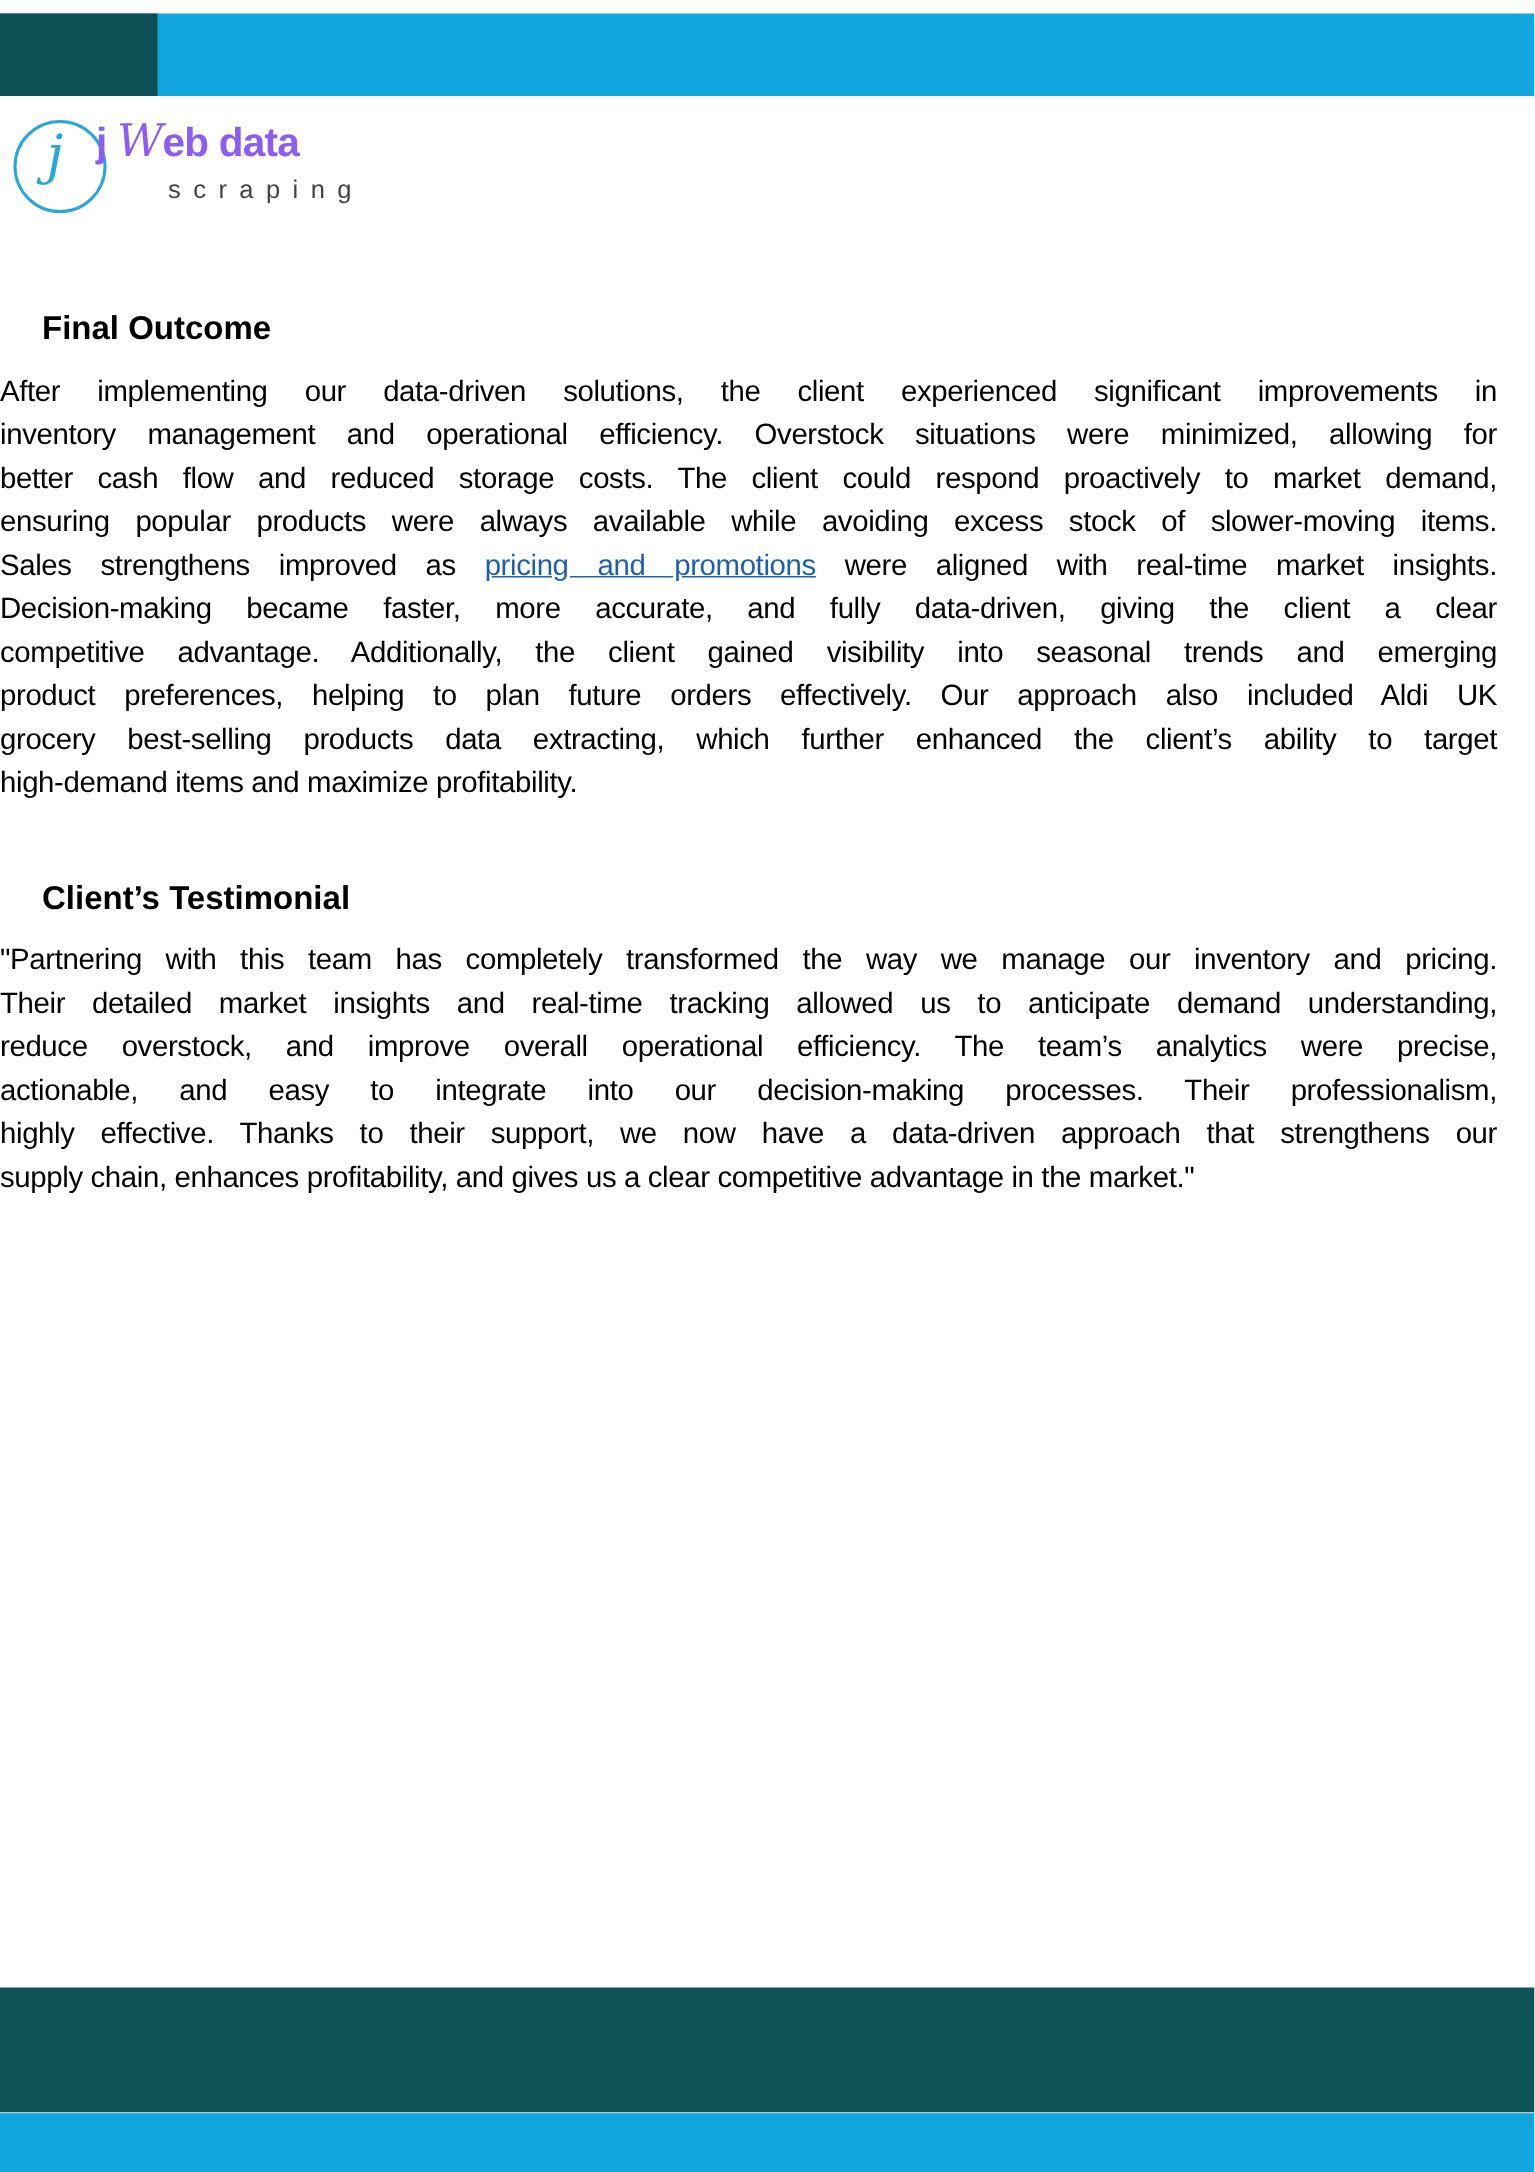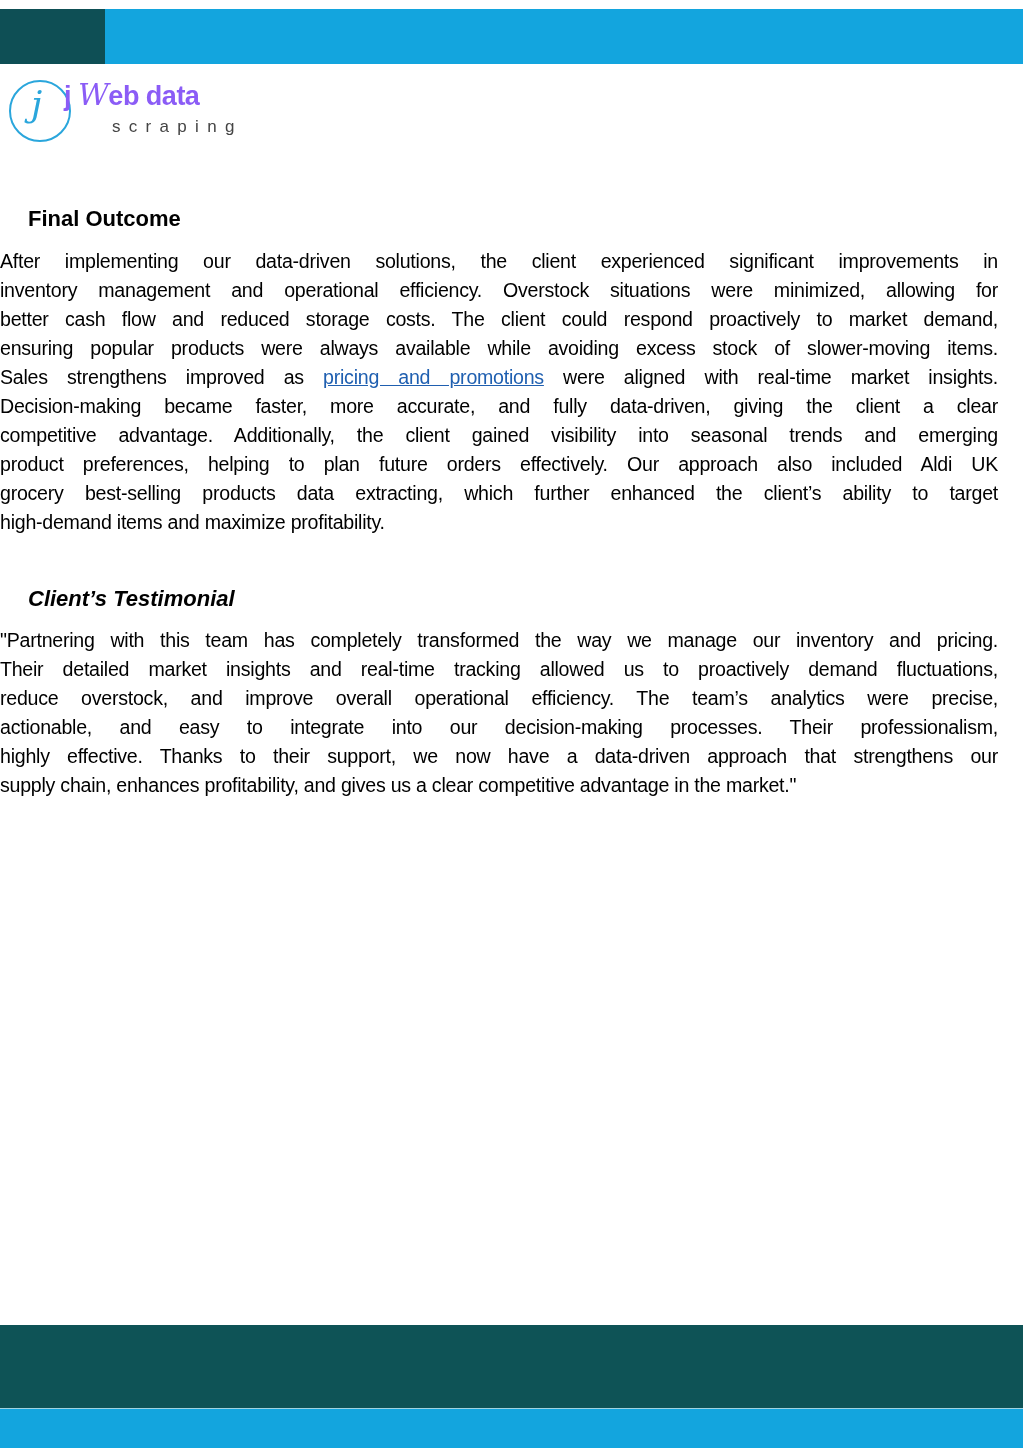--- a/index.html
+++ b/index.html
@@ -67,25 +67,25 @@
   <span class="line">better cash flow and reduced storage costs. The client could respond proactively to market demand,</span>
   <span class="line">ensuring popular products were always available while avoiding excess stock of slower-moving items.</span>
   <span class="line"><span>Sales strengthens improved as </span><a class="link" href="#">pricing and promotions</a><span> were aligned with real-time market insights.</span></span>
   <span class="line">Decision-making became faster, more accurate, and fully data-driven, giving the client a clear</span>
   <span class="line">competitive advantage. Additionally, the client gained visibility into seasonal trends and emerging</span>
   <span class="line">product preferences, helping to plan future orders effectively. Our approach also included Aldi UK</span>
   <span class="line">grocery best-selling products data extracting, which further enhanced the client’s ability to target</span>
   <span class="line last">high-demand items and maximize profitability.</span>
 </div>
 
-<h2 style="top:572px;font-style:italic;">Client’s Testimonial</h2>
+<h2 style="top:572px;">Client’s Testimonial</h2>
 
 <div class="para" style="top:626px;">
   <span class="line">"Partnering with this team has completely transformed the way we manage our inventory and pricing.</span>
-  <span class="line">Their detailed market insights and real-time tracking allowed us to proactively demand fluctuations,</span>
+  <span class="line">Their detailed market insights and real-time tracking allowed us to anticipate demand understanding,</span>
   <span class="line">reduce overstock, and improve overall operational efficiency. The team’s analytics were precise,</span>
   <span class="line">actionable, and easy to integrate into our decision-making processes. Their professionalism,</span>
   <span class="line">highly effective. Thanks to their support, we now have a data-driven approach that strengthens our</span>
   <span class="line last">supply chain, enhances profitability, and gives us a clear competitive advantage in the market."</span>
 </div>
 
 <div class="footer-dark"></div>
 <div class="footer-line"></div>
 <div class="footer-blue"></div>
 

